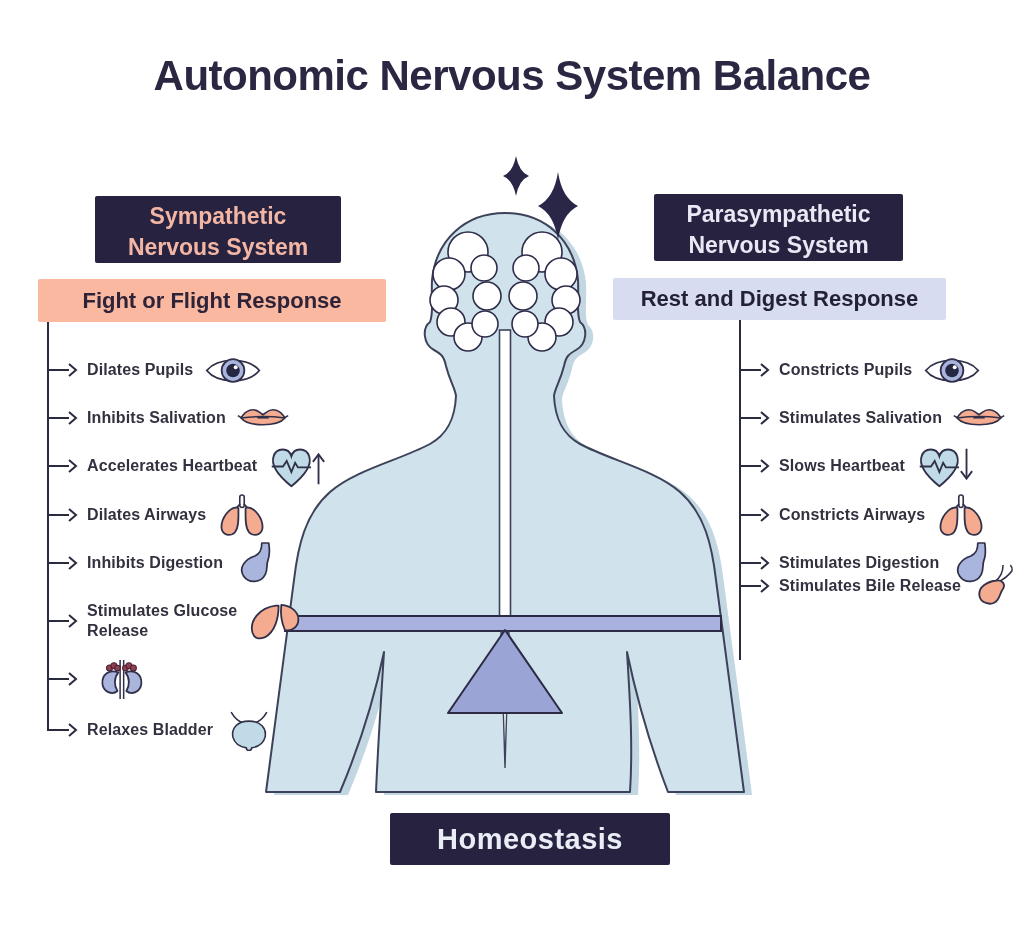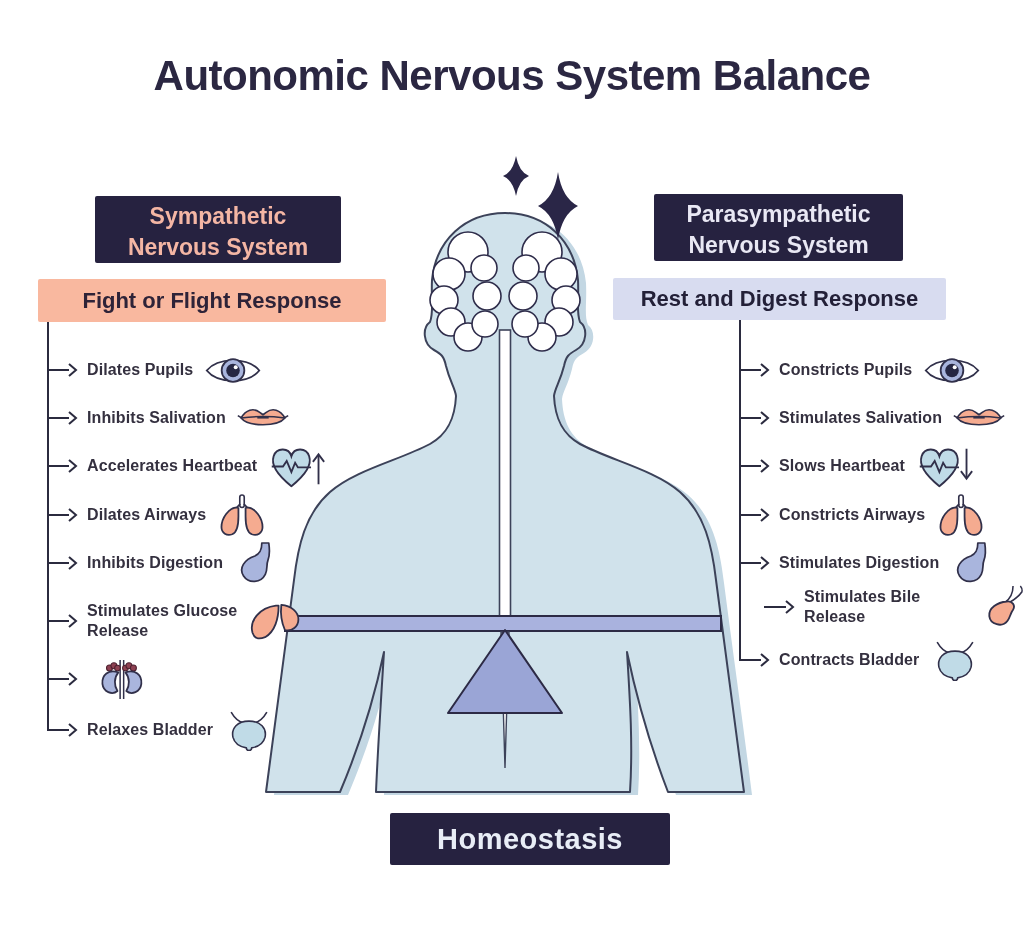--- a/index.html
+++ b/index.html
@@ -316,46 +316,31 @@
             <polyline points="22,1 29,7 22,13" fill="none" stroke="#2b2b3f" stroke-width="2"></polyline>
           </svg>
         </span>
         <span class="lbl">Stimulates Digestion</span>
         <span class="ico">
           <svg width="40" height="46" viewBox="0 0 46 52">
             <path d="M32 3 C32 11 30 15 24 18 C12 22 5 32 11 41 C17 50 31 49 36 39 C39 33 37 28 39 23 C41 18 41 10 40 3 Z" fill="#a9b5dd" stroke="#31304a" stroke-width="2" stroke-linejoin="round"></path>
           </svg>
         </span>
       </div>
-      <div class="row" style="top: 583px; left: 739px; margin-left: 25px;">
+      <div class="row" style="top: 562px; left: 739px;">
         <span class="arr">
           <svg width="31" height="14" viewBox="0 0 31 14">
             <line x1="0" y1="7" x2="22" y2="7" stroke="#2b2b3f" stroke-width="2"></line>
             <polyline points="22,1 29,7 22,13" fill="none" stroke="#2b2b3f" stroke-width="2"></polyline>
           </svg>
         </span>
         <span class="lbl">Stimulates Bile Release</span>
         <span class="ico">
           <svg width="42" height="46" viewBox="0 0 46 50">
             <path d="M34 2 C34 10 31 16 25 20 M44 8 C40 14 34 18 28 21 M44 8 C44 4 43 3 42 2" fill="none" stroke="#31304a" stroke-width="1.7"></path>
             <path d="M27 19 C33 18 37 23 34 28 C31 32 31 36 28 40 C22 48 9 44 8 35 C7 26 17 20 27 19 Z" fill="#f5ab90" stroke="#31304a" stroke-width="2" stroke-linejoin="round"></path>
           </svg>
         </span>
       </div>
-      <div class="row" style="top: 636px; left: 739px;">
-        <span class="arr">
-          <svg width="31" height="14" viewBox="0 0 31 14">
-            <line x1="0" y1="7" x2="22" y2="7" stroke="#2b2b3f" stroke-width="2"></line>
-            <polyline points="22,1 29,7 22,13" fill="none" stroke="#2b2b3f" stroke-width="2"></polyline>
-          </svg>
-        </span>
-        <span class="lbl">Contracts Bladder</span>
-        <span class="ico">
-          <svg width="50" height="42" viewBox="0 0 56 46">
-            <path d="M8 3 C12 10 17 14 22 15 M48 3 C44 10 39 14 34 15" fill="none" stroke="#31304a" stroke-width="1.8"></path>
-            <path d="M28 13 C15 13 8 21 10 31 C12 39 19 42 25 43 C25 45 26 46 28 46 C30 46 31 45 31 43 C37 42 44 39 46 31 C48 21 41 13 28 13 Z" fill="#c0dbe7" stroke="#31304a" stroke-width="1.8" stroke-linejoin="round"></path>
-          </svg>
-        </span>
-      </div>
     </div>
 
   <div class="abs" id="homeostasis">Homeostasis</div>
 </div>
 
 </body></html>

